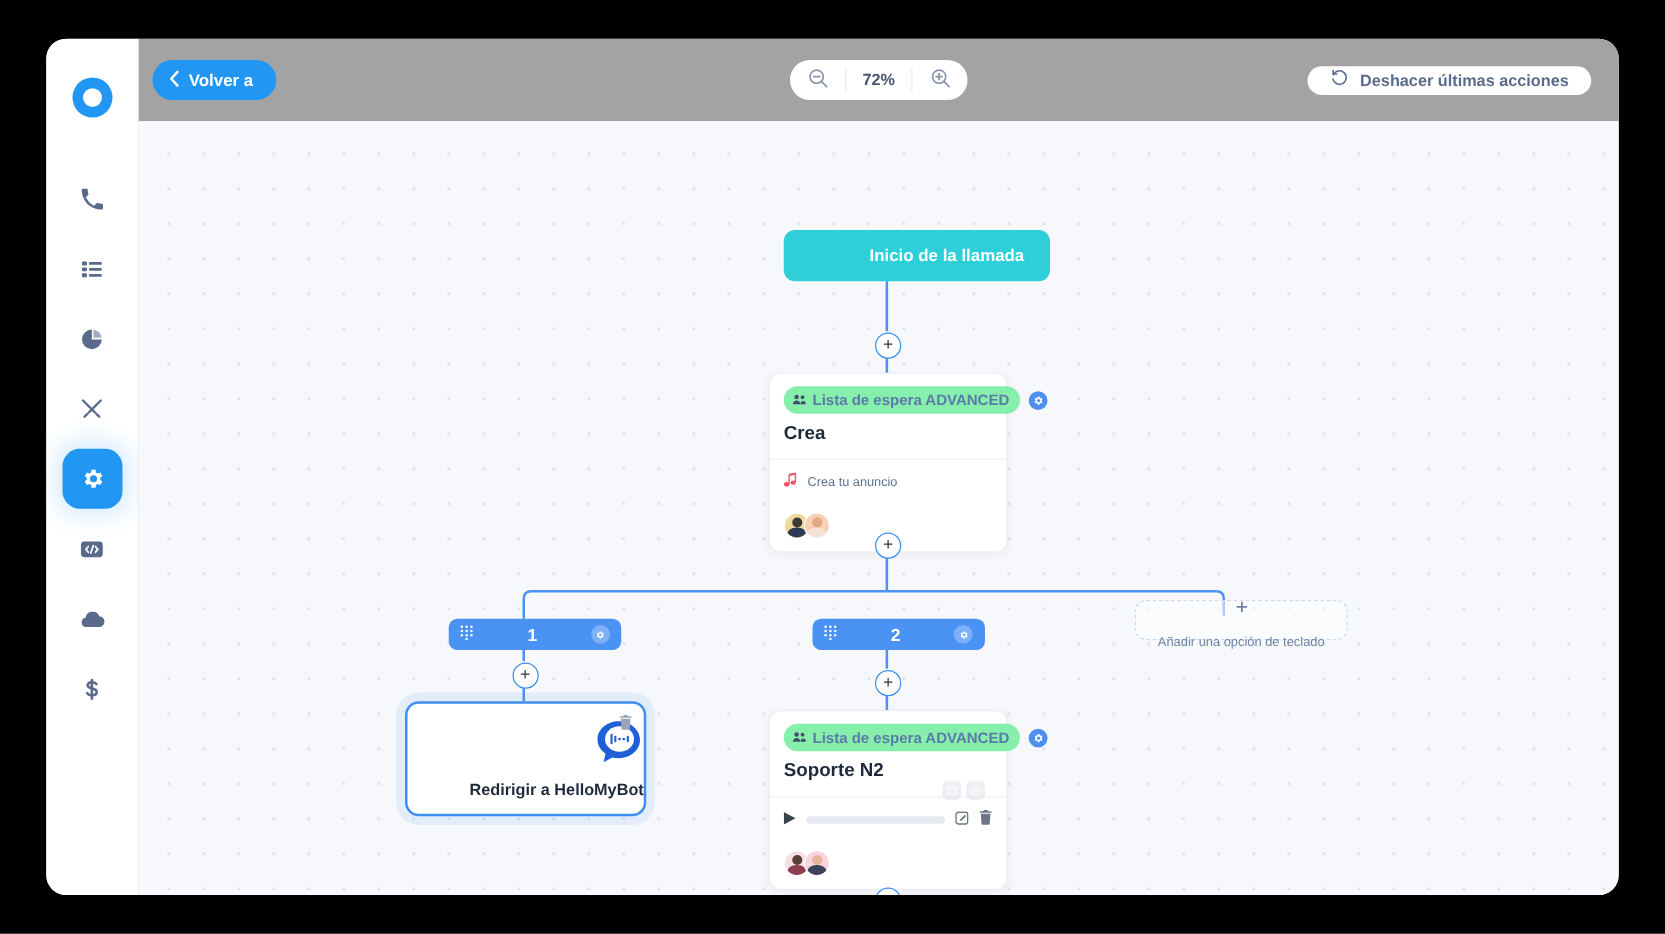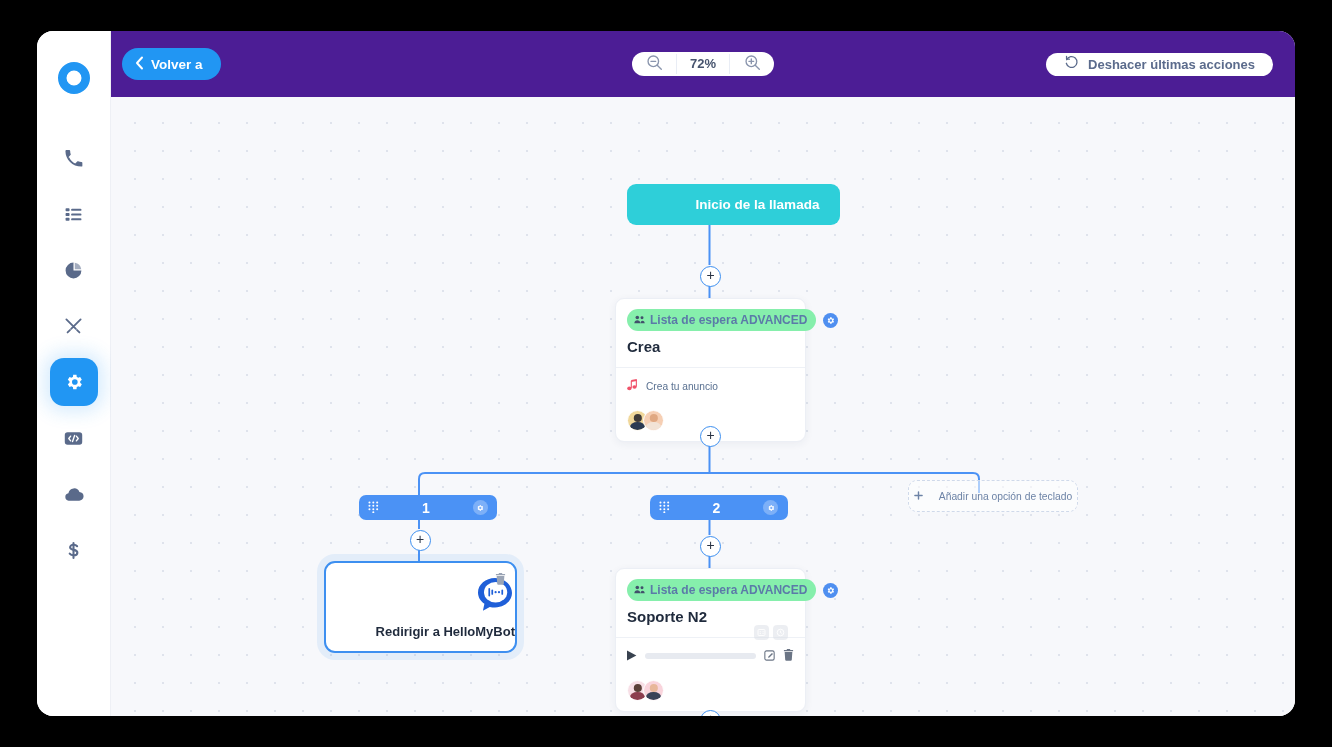--- a/index.html
+++ b/index.html
@@ -27,32 +27,32 @@
     color:#5a6a8a;cursor:pointer;
   }
   .nav-item.active{
     background:#2196f3;color:#fff;
     box-shadow:0 0 18px 6px rgba(33,150,243,.18);
   }
   .nav-item svg{display:block;}
   
   .main{flex:1;position:relative;display:flex;flex-direction:column;min-width:0;}
   .topbar{
-    height:66px;flex:0 0 66px;background:#4c1d95;position:relative;
+    height:66px;flex:0 0 66px;background:#a3a3a3;position:relative;
     display:flex;align-items:center;
   }
   .back-btn{
     margin-left:11px;height:32px;padding:0 18px 0 13px;border-radius:16px;
     background:#2196f3;color:#fff;font-size:13.5px;font-weight:600;
     display:flex;align-items:center;gap:7px;border:none;cursor:pointer;
     font-family:"Liberation Sans", sans-serif;
   }
   .zoom-group{
     position:absolute;left:50%;transform:translateX(-50%);
-    height:24px;background:#fff;border-radius:17px;display:flex;align-items:center;
+    height:32px;background:#fff;border-radius:17px;display:flex;align-items:center;
   }
   .zoom-btn{
     width:44px;height:34px;display:flex;align-items:center;justify-content:center;
     color:#8a95ad;cursor:pointer;background:none;border:none;
   }
   .zoom-val{
     width:52px;text-align:center;font-size:13px;font-weight:700;color:#47546e;
     border-left:1px solid #e9edf5;border-right:1px solid #e9edf5;line-height:20px;
     cursor:default;
   }
@@ -125,22 +125,22 @@
   }
   .opt-pill .num{font-size:14px;font-weight:700;}
   .opt-gear{
     width:15px;height:15px;border-radius:50%;background:rgba(255,255,255,.28);
     display:flex;align-items:center;justify-content:center;cursor:pointer;
   }
   
   .add-option{
     width:168px;height:30px;border:1.4px dashed #cfd9ea;border-radius:9px;
     background:rgba(255,255,255,.55);
-    display:flex;align-items:center;justify-content:center;gap:16px;
-    font-size:10.3px;color:#6d83a6;font-weight:500;cursor:pointer;
+    display:flex;align-items:center;justify-content:space-between;gap:16px;
+    font-size:10.3px;color:#6d83a6;font-weight:500;cursor:pointer;flex-direction:column;
   }
   
   .bot-card{
     width:189px;height:88px;background:#fff;border:2px solid #3d8ff0;
     border-radius:11px;box-shadow:0 0 0 7px rgba(61,143,240,.10);
     position:relative;display:flex;flex-direction:column;
     align-items:flex-end;justify-content:center;gap:6px;cursor:pointer;
   }
   .bot-card .trash{position:absolute;right:9px;top:8px;color:#9aa4b5;cursor:pointer;}
   .bot-label{font-size:13px;font-weight:700;color:#1f2a3c;}

